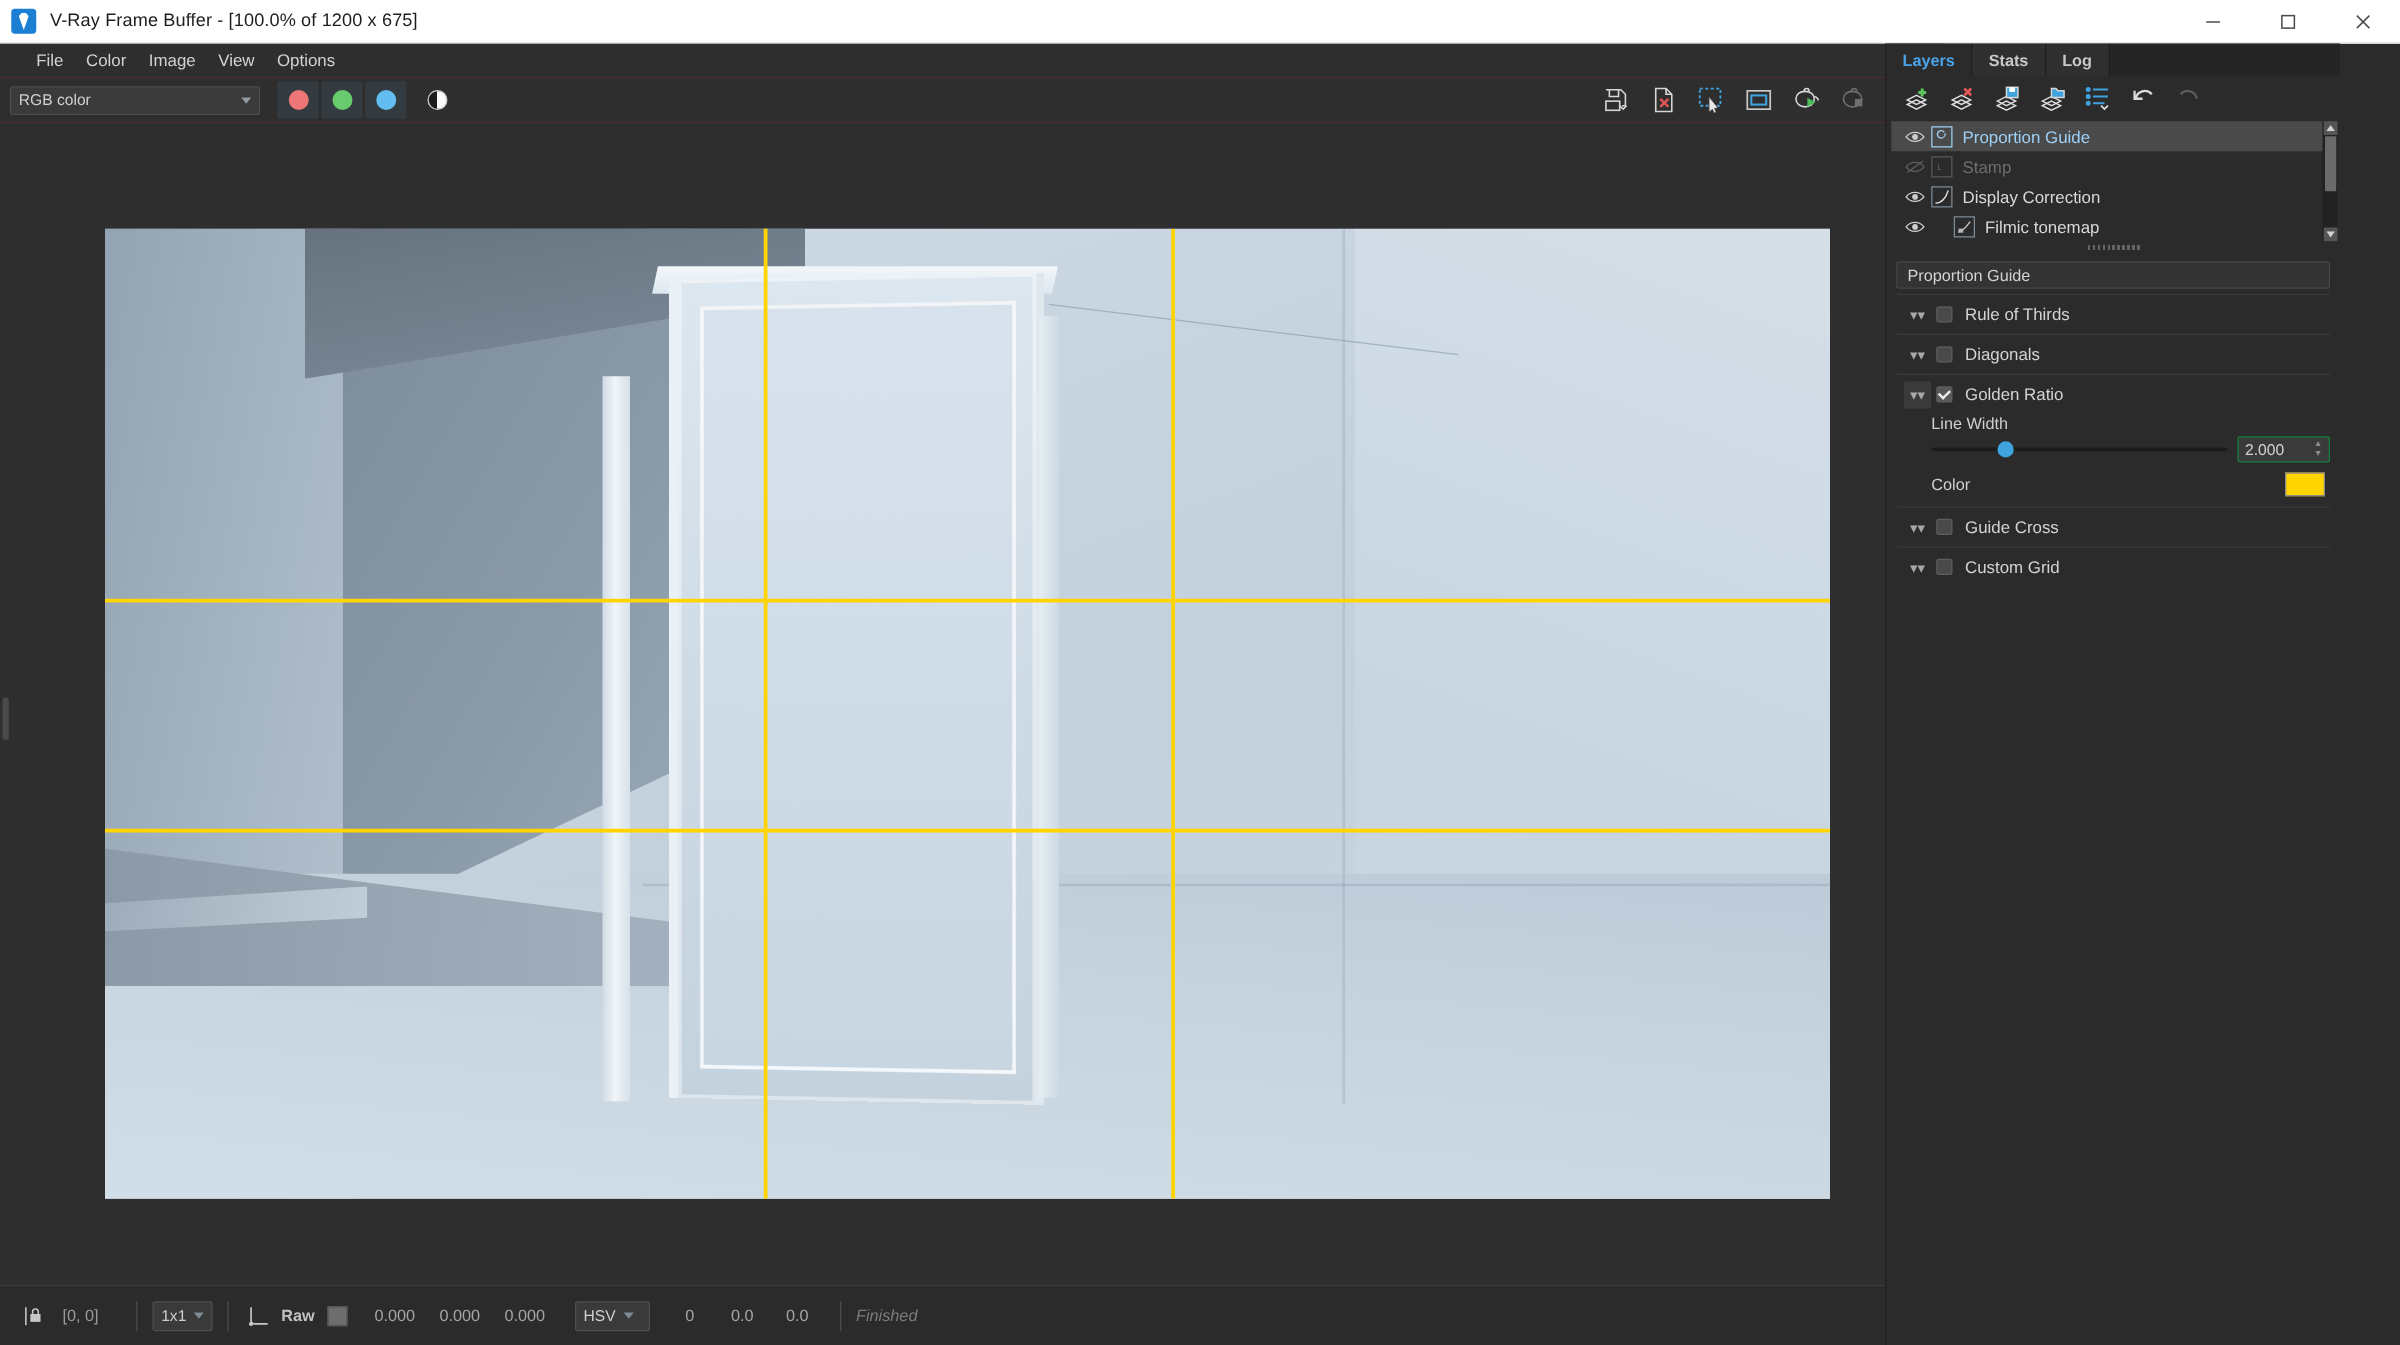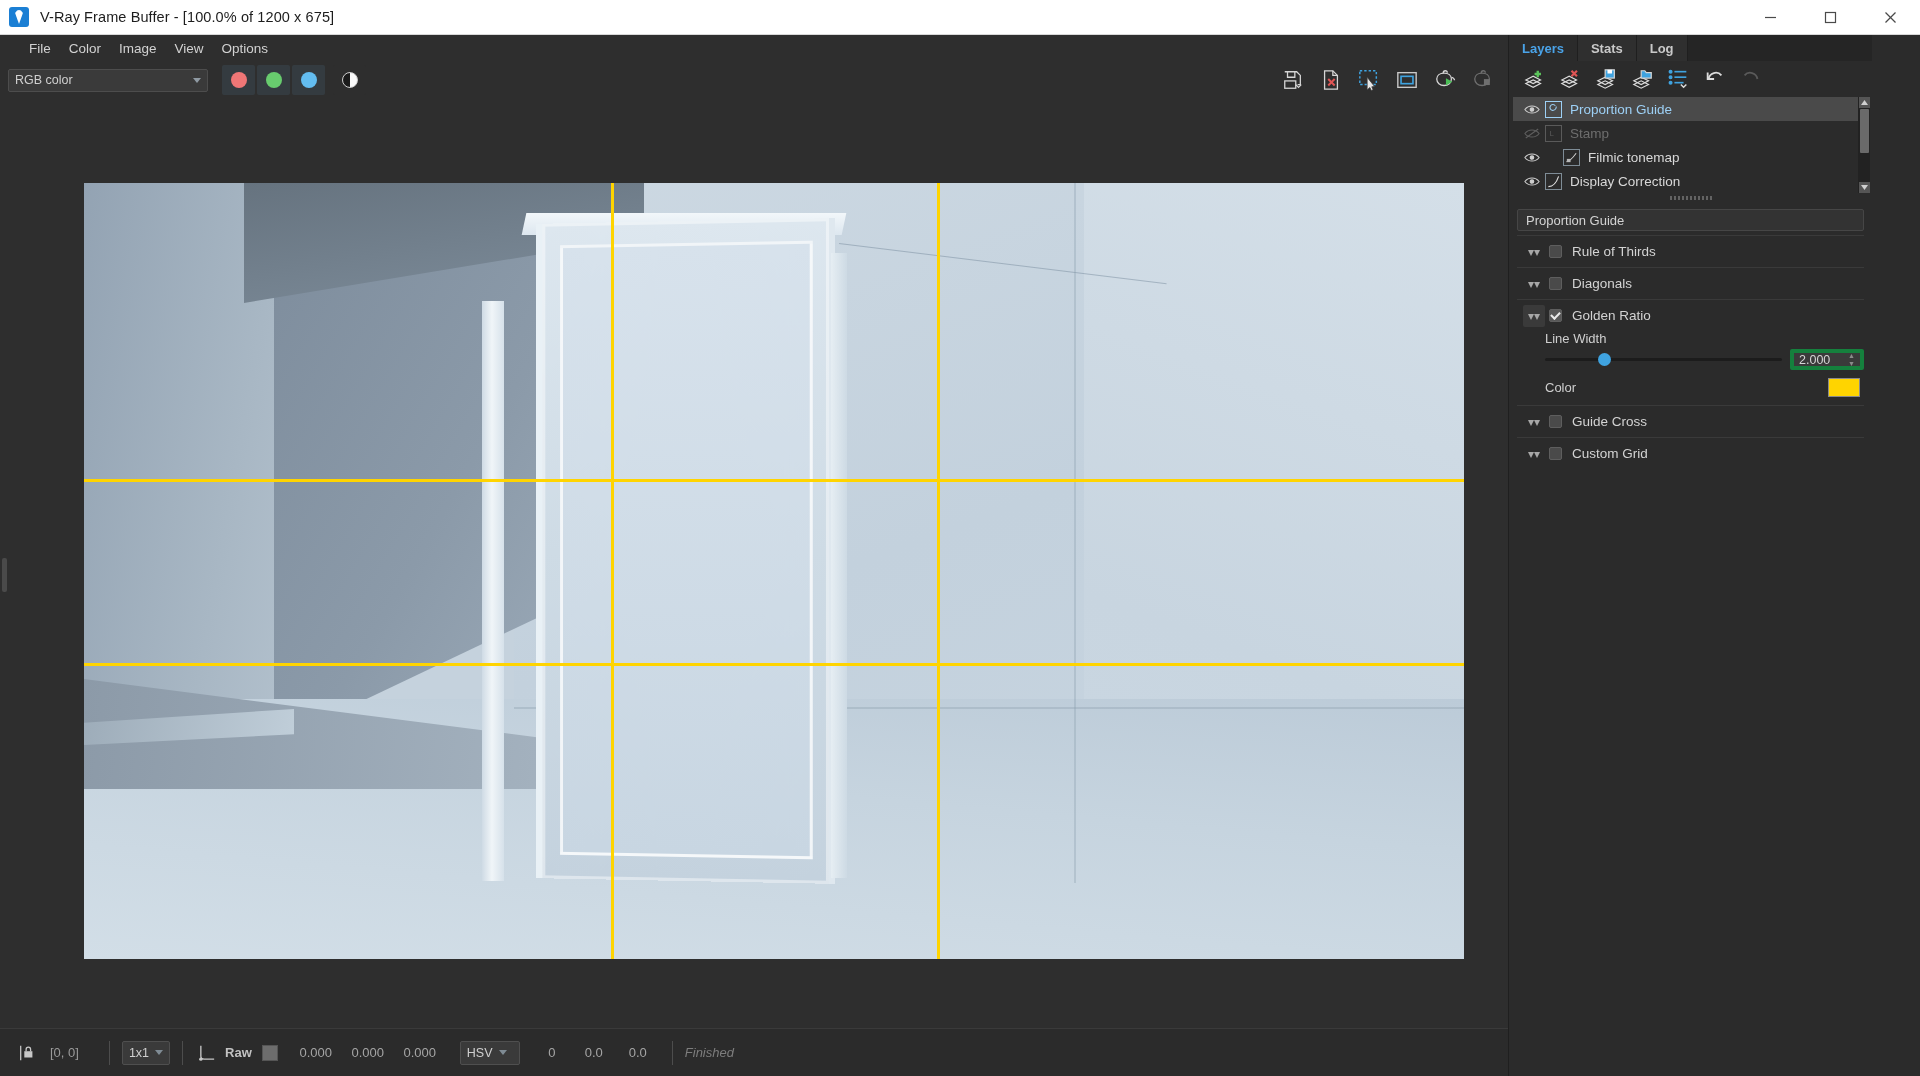--- a/index.html
+++ b/index.html
@@ -290,21 +290,21 @@
   .sub-label { font-size: 13px; color: #cfcfcf; padding-left: 28px; margin-bottom: 3px; }
   .slider-row { display: flex; align-items: center; padding-left: 28px; gap: 8px; margin-bottom: 8px; }
   .slider-track {
     flex: 1; height: 3px; background: #1c1c1c; border-radius: 2px; position: relative;
   }
   .slider-knob {
     position: absolute; width: 13px; height: 13px; border-radius: 50%;
     background: #3fa3e0; top: -5px;
   }
   .spin {
-    width: 74px; height: 21px; background: #3a3a3a; border: 4px solid #15803d;
+    width: 74px; height: 21px; background: #3a3a3a; border: 1px solid #15803d;
     display: flex; align-items: center; padding: 0 5px; font-size: 12.5px; color: #d5d5d5;
     border-radius: 2px;
   }
   .spin .arrows {
     margin-left: auto; display: flex; flex-direction: column; gap: 2px; color: #8b8b8b;
     font-size: 7px; line-height: 6px;
   }
   .color-row {
     display: flex; align-items: center; padding-left: 28px; padding-right: 4px;
     margin-bottom: 8px; font-size: 13px; color: #cfcfcf;
@@ -611,43 +611,43 @@
         <span>Stamp</span>
       </div>
 
       <div class="layer-row">
         <span class="eye">
           <svg width="16" height="11" viewBox="0 0 18 12" fill="none" stroke="#cfcfcf" stroke-width="1.2">
             <path d="M1 6s3-4 8-4 8 4 8 4-3 4-8 4-8-4-8-4z"></path>
               <circle cx="9" cy="6" r="2" fill="#cfcfcf"></circle>
           </svg>
         </span>
+        <span class="layer-icon">
+          <svg width="13" height="13" viewBox="0 0 14 14" fill="none" stroke="#e0e0e0" stroke-width="1.2">
+            <path d="M1.5 12.5C6 12.5 10 9 12.5 1.5"></path>
+          </svg>
+        </span>
+        <span>Display Correction</span>
+      </div>
+
+      <div class="layer-row">
+        <span class="eye">
+          <svg width="16" height="11" viewBox="0 0 18 12" fill="none" stroke="#cfcfcf" stroke-width="1.2">
+            <path d="M1 6s3-4 8-4 8 4 8 4-3 4-8 4-8-4-8-4z"></path>
+              <circle cx="9" cy="6" r="2" fill="#cfcfcf"></circle>
+          </svg>
+        </span>
         <span class="indent"></span>
         <span class="layer-icon">
           <svg width="13" height="13" viewBox="0 0 14 14" fill="none" stroke="#d0d0d0" stroke-width="1.1">
             <path d="M1.5 11.5C5 11.5 8 8 12 2.5"></path>
               <rect x="2" y="8.5" width="4" height="3.5" fill="#b8b8b8" stroke="none"></rect>
           </svg>
         </span>
         <span>Filmic tonemap</span>
-      </div>
-
-      <div class="layer-row">
-        <span class="eye">
-          <svg width="16" height="11" viewBox="0 0 18 12" fill="none" stroke="#cfcfcf" stroke-width="1.2">
-            <path d="M1 6s3-4 8-4 8 4 8 4-3 4-8 4-8-4-8-4z"></path>
-              <circle cx="9" cy="6" r="2" fill="#cfcfcf"></circle>
-          </svg>
-        </span>
-        <span class="layer-icon">
-          <svg width="13" height="13" viewBox="0 0 14 14" fill="none" stroke="#e0e0e0" stroke-width="1.2">
-            <path d="M1.5 12.5C6 12.5 10 9 12.5 1.5"></path>
-          </svg>
-        </span>
-        <span>Display Correction</span>
       </div>
 
       <div class="scroll-col">
         <div class="scroll-arrow">
           <svg width="7" height="5" viewBox="0 0 7 5">
               <polygon points="3.5,0 7,5 0,5" fill="#d0d0d0"></polygon>
             </svg>
         </div>
         <div class="scroll-thumb" style="height:44px;"></div>
         <div style="flex:1;"></div>

